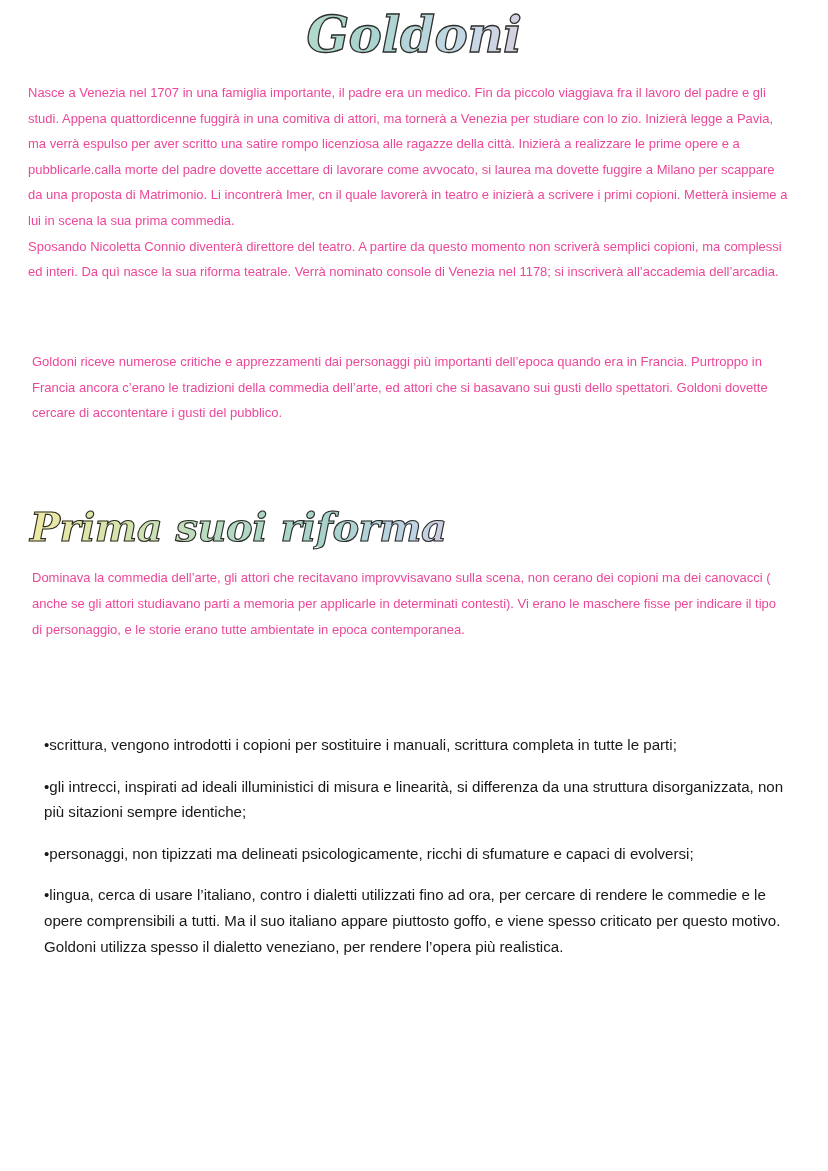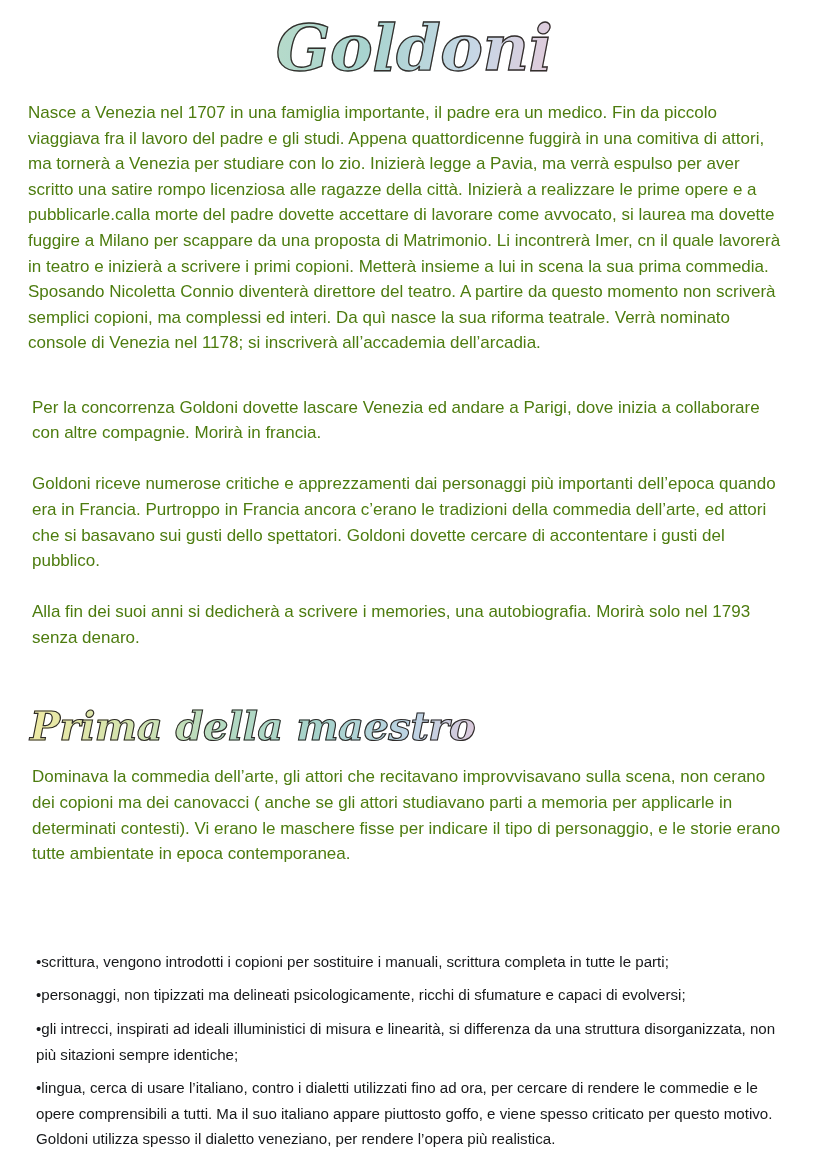--- a/index.html
+++ b/index.html
@@ -37,23 +37,23 @@
     background-clip: text;
     color: transparent;
     -webkit-text-fill-color: transparent;
     -webkit-text-stroke: 1.1px #2e2b29;
     paint-order: stroke fill;
     white-space: nowrap;
     user-select: none;
   }
 
   .title-main {
-    font-size: 64px;
+    font-size: 50px;
     text-align: center;
-    padding-top: 16px;
+    padding-top: 10px;
     margin-bottom: 6px;
     background-image: linear-gradient(100deg,
         #f2eeae 0%,
         #d9e7b4 14%,
         #b9dcc9 30%,
         #a8d4cf 44%,
         #c7d7e6 58%,
         #f0c3d4 74%,
         #f7b7b0 88%,
         #f6a99a 100%);
@@ -93,23 +93,23 @@
   }
   .h-prima-wrap {
     padding-left: 2px;
   }
   .h-teatro-wrap {
     padding-left: 4px;
   }
 
   
   .body-block {
-    font-size: 17px;
+    font-size: 13px;
     line-height: 25.6px;
-    color: #4d7c0f;
+    color: #ec4899;
     max-width: 760px;
   }
   .body-block p {
     margin: 0;
   }
   .indent {
     padding-left: 4px;
   }
   .spacer-line {
     height: 25.6px;
@@ -126,21 +126,21 @@
   .bullet-list {
     font-size: 15.1px;
     line-height: 25.6px;
     color: #16181a;
     max-width: 780px;
     padding-left: 0;
     margin: 0;
     list-style: none;
   }
   .bullet-list li {
-    margin: 8px;
+    margin: 16px;
     text-indent: 0;
   }
   .bullet-list li .dot {
     font-size: 15.1px;
   }
 
   .para-top-1 { padding-top: 14px; }
 </style>
 </head>
 <body>
@@ -149,44 +149,42 @@
 
   <div class="h-goldoni-wrap">
     <h1 class="script title-main">Goldoni</h1>
   </div>
 
   <div class="body-block para-top-1">
     <p>Nasce a Venezia nel 1707 in una famiglia importante, il padre era un medico. Fin da piccolo viaggiava fra il lavoro del padre e gli studi. Appena quattordicenne fuggirà in una comitiva di attori, ma tornerà a Venezia per studiare con lo zio. Inizierà legge a Pavia, ma verrà espulso per aver scritto una satire rompo licenziosa alle ragazze della città. Inizierà a realizzare le prime opere e a pubblicarle.calla morte del padre dovette accettare di lavorare come avvocato, si laurea ma dovette fuggire a Milano per scappare da una proposta di Matrimonio.  Li  incontrerà Imer, cn il quale lavorerà in teatro e inizierà a scrivere i primi copioni. Metterà insieme a lui in scena la sua prima commedia.</p>
     <p>Sposando Nicoletta Connio diventerà direttore del teatro. A partire da questo momento non scriverà semplici copioni, ma complessi ed interi. Da quì nasce la sua riforma teatrale. Verrà nominato console di Venezia nel 1178; si inscriverà all’accademia dell’arcadia.</p>
     <div class="spacer-sm"></div>
     <div class="spacer-line"></div>
-    <p class="indent">Per la concorrenza Goldoni dovette lascare Venezia ed andare a Parigi, dove inizia a collaborare con altre compagnie. Morirà in francia.</p>
     <div class="spacer-line"></div>
     <p class="indent">Goldoni riceve numerose critiche e apprezzamenti dai personaggi più importanti dell’epoca quando era in Francia. Purtroppo in Francia ancora c’erano le tradizioni della commedia dell’arte, ed attori che si basavano sui gusti dello spettatori. Goldoni dovette cercare di accontentare i gusti del pubblico.</p>
     <div class="spacer-line"></div>
-    <p class="indent">Alla fin dei suoi anni si dedicherà a scrivere i memories, una autobiografia. Morirà solo nel 1793 senza denaro.</p>
   </div>
 
   <div class="gap-before-prima"></div>
 
   <div class="h-prima-wrap">
-    <h2 class="script heading-2">Prima della maestro</h2>
+    <h2 class="script heading-2">Prima suoi riforma</h2>
   </div>
 
   <div class="gap-after-prima"></div>
 
   <div class="body-block">
     <p class="indent">Dominava la commedia dell’arte, gli attori che recitavano improvvisavano sulla scena, non cerano dei copioni ma dei canovacci ( anche se gli attori studiavano parti a memoria per applicarle in determinati contesti). Vi erano le maschere fisse per indicare il tipo di personaggio, e le storie erano tutte ambientate in epoca contemporanea.</p>
   </div>
 
   <div class="gap-before-teatro"></div>
 
 
   <div class="gap-after-teatro"></div>
 
   <ul class="bullet-list">
     <li><span class="dot">•</span><span>scrittura, vengono introdotti i copioni per sostituire i manuali, scrittura completa in tutte le parti;</span></li>
+    <li><span class="dot">•</span><span>gli intrecci, inspirati ad ideali illuministici di misura e linearità, si differenza da una struttura disorganizzata, non più sitazioni sempre identiche;</span></li>
     <li><span class="dot">•</span><span>personaggi, non tipizzati ma delineati psicologicamente, ricchi di sfumature e capaci di evolversi;</span></li>
-    <li><span class="dot">•</span><span>gli intrecci, inspirati ad ideali illuministici di misura e linearità, si differenza da una struttura disorganizzata, non più sitazioni sempre identiche;</span></li>
     <li><span class="dot">•</span><span>lingua, cerca di usare l’italiano, contro i dialetti utilizzati fino ad ora, per cercare di rendere le commedie e le opere comprensibili a tutti. Ma il suo italiano appare piuttosto goffo, e viene spesso criticato per questo motivo. Goldoni utilizza spesso il dialetto veneziano, per rendere l’opera più realistica.</span></li>
   </ul>
 
 </div>
 
 </body></html>

